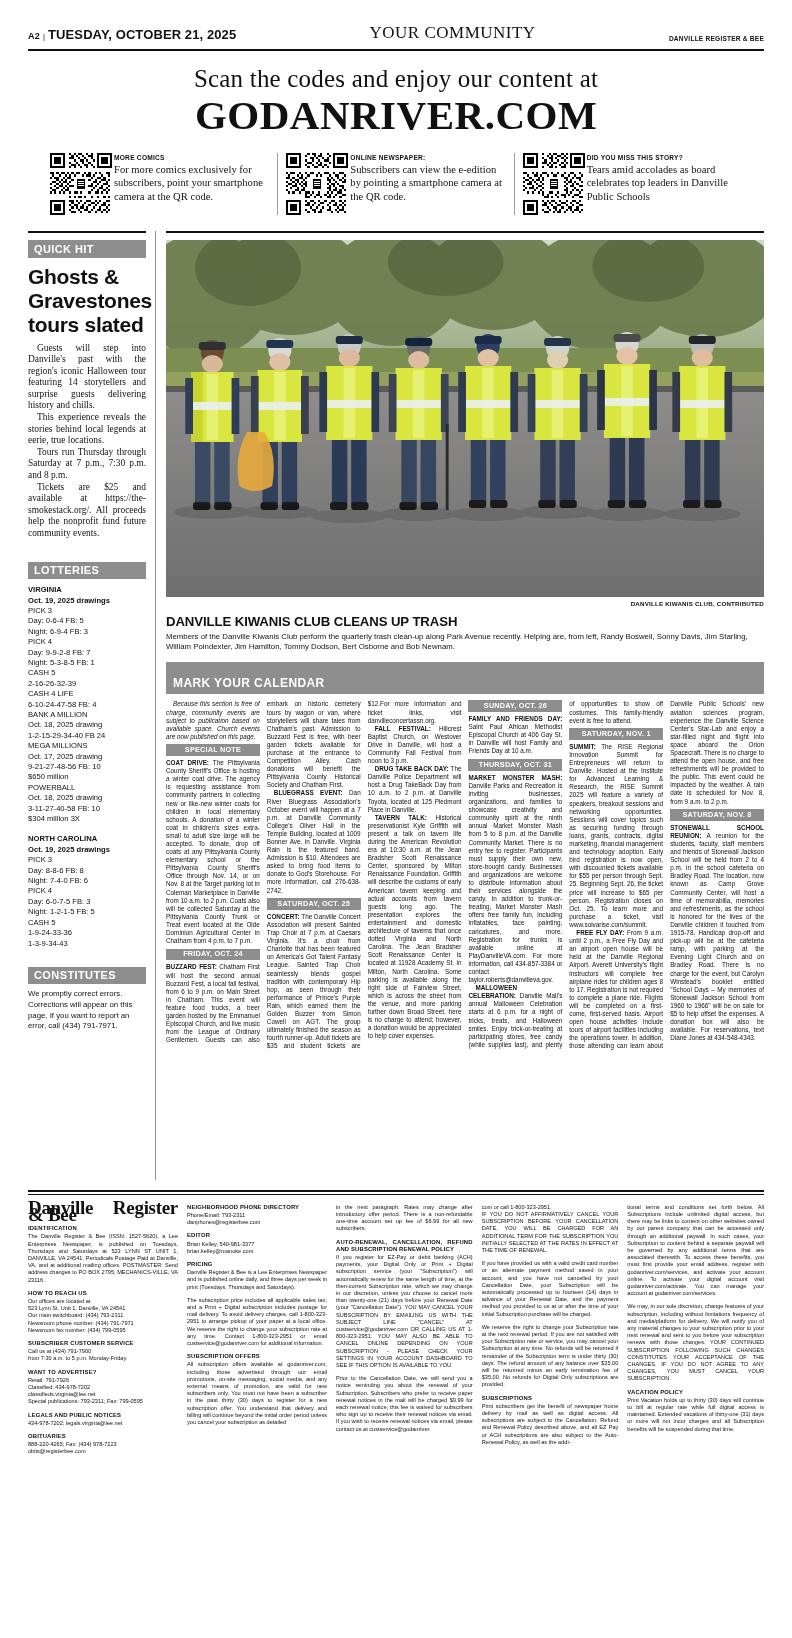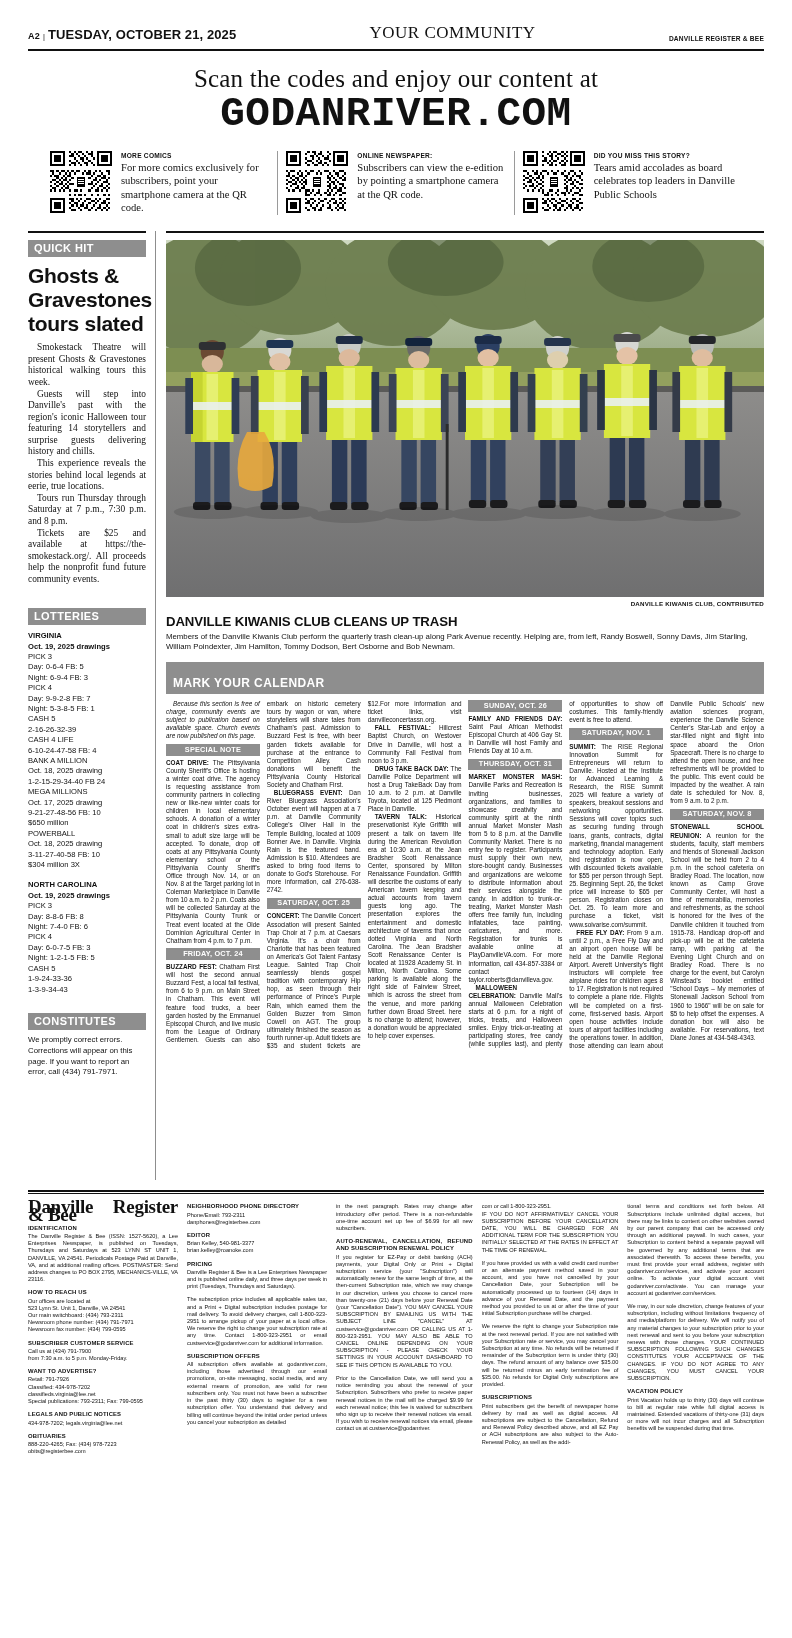--- a/index.html
+++ b/index.html
@@ -30,26 +30,26 @@
   .folio-right { font-size: 6.6px; font-weight:700; letter-spacing:.2px; }
   .folio-rule { border-top: 2.2px solid #111; margin-top:3px; }
 
   
   .promo { text-align:center; padding-top: 14px; }
   .promo .line1 {
     font-family:"Liberation Serif", serif; font-size: 25px; font-weight:400; color:#111;
     letter-spacing:.2px;
   }
   .promo .line2 {
-    font-family:Liberation Mono, monospace; font-size: 41px; font-weight:700; color:#111;
+    font-family:Liberation Serif, serif; font-size: 41px; font-weight:700; color:#111;
     letter-spacing:.5px; margin-top:-2px;
   }
 
   .qrrow { display:flex; margin-top: 14px; padding: 0 14px; }
-  .qrcell { flex:1; display:flex; gap:9px; padding: 0 8px; }
+  .qrcell { flex:1; display:flex; gap:2px; padding: 0 8px; }
   .qrcell + .qrcell { border-left: 1px solid #9a9a9a; }
   .qr { width:62px; height:62px; flex:none; }
   .qrtext { padding-top:1px; }
   .qrtext .kicker { font-size: 6.6px; font-weight:800; letter-spacing:.25px; margin-bottom:2px; }
   .qrtext .body {
     font-family:"Liberation Serif", serif; font-size: 10.6px; line-height: 13.4px; color:#111;
   }
 
   
   .main { display:flex; margin-top: 16px; }
@@ -721,21 +721,20 @@
   </div>
 
   <div class="main">
 
     <div class="col-left">
       <div class="hrule-top"></div>
 
       <div class="sec-head">QUICK HIT</div>
       <div class="hl-title">Ghosts &amp; Gravestones tours slated</div>
       <div class="hl-body">
-        <p>Smokestack Theatre will present Ghosts &amp; Gravestones historical walking tours this week.</p>
         <p>Guests will step into Danville's past with the region's iconic Halloween tour featuring 14 storytellers and surprise guests delivering history and chills.</p>
         <p>This experience reveals the stories behind local legends at eerie, true locations.</p>
         <p>Tours run Thursday through Saturday at 7 p.m., 7:30 p.m. and 8 p.m.</p>
         <p>Tickets are $25 and available at https://the-smokestack.org/. All proceeds help the nonprofit fund future community events.</p>
       </div>
 
       <div style="height:22px"></div>
       <div class="sec-head">LOTTERIES</div>
       <div class="lot">
         <div class="st">VIRGINIA</div>

